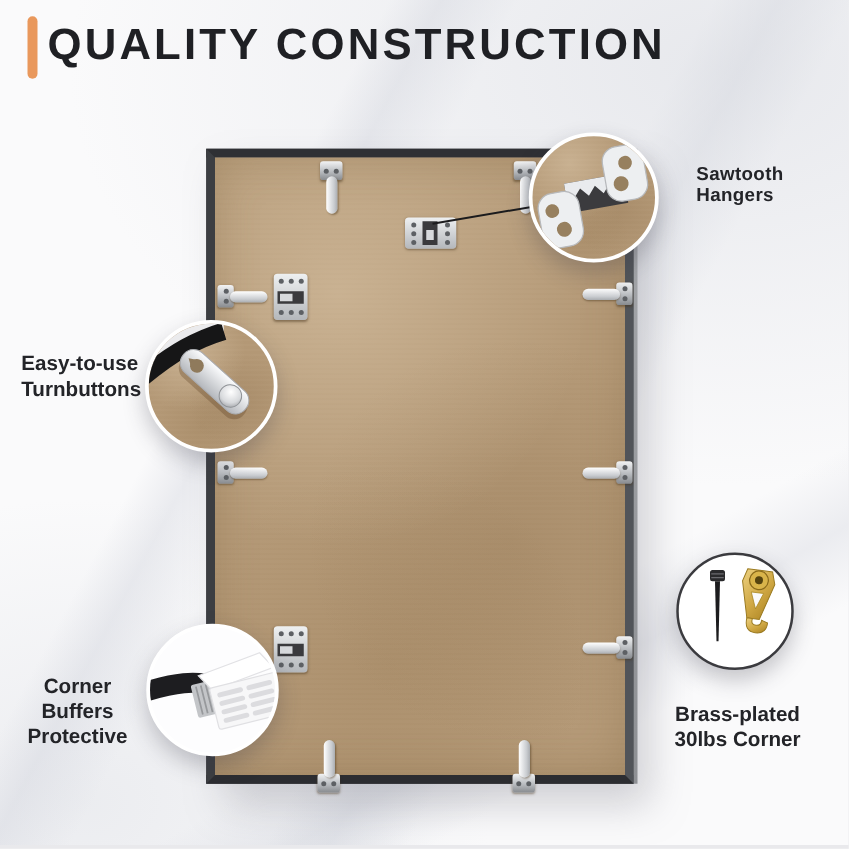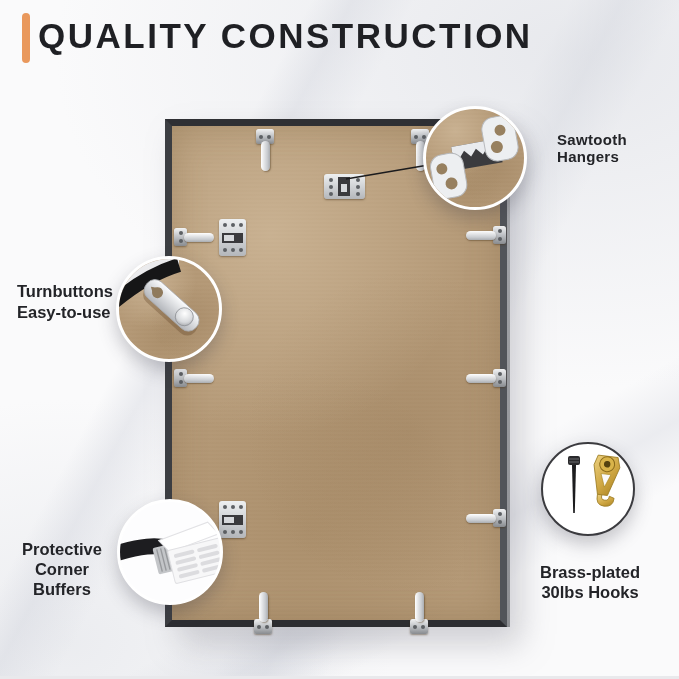--- a/index.html
+++ b/index.html
@@ -185,22 +185,22 @@
       <g transform="translate(-4,0) rotate(42 57 46)">
         <rect x="26" y="40" width="66" height="21" rx="10" fill="rgba(90,60,30,.3)"></rect>
         <rect x="24" y="36" width="66" height="21" rx="10" fill="url(#metalGrad)" stroke="#aaacb0" stroke-width="0.8"></rect>
         <polygon points="38,41 38,52 29,46.5" fill="#8f7a5c"></polygon>
         <circle cx="38" cy="46.5" r="5.5" fill="#8f7a5c"></circle>
         <circle cx="74" cy="46.5" r="9" fill="url(#screwGrad)" stroke="#8f9296" stroke-width="0.8"></circle>
       </g>
     </svg>
   </div>
   <div class="lbl lbl-b">
+    <div>Easy-to-use</div>
     <div>Turnbuttons</div>
-    <div>Easy-to-use</div>
   </div>
 
   <div class="callout photo co-c">
     <svg viewBox="0 0 100 100">
       <path d="M-6,52 C20,44 36,42 54,47" stroke="#1d1d20" stroke-width="16" fill="none"></path>
       <g transform="rotate(-14 60 58)">
         <rect x="36" y="40" width="16" height="27" rx="2" fill="#c3c5c8"></rect>
         <path d="M40,42 V65 M44,42 V65 M48,42 V65" stroke="#97999c" stroke-width="1.4"></path>
         <polygon points="44,34 96,28 104,42 52,48" fill="#ffffff" stroke="#e2e2e5"></polygon>
         <rect x="50" y="46" width="54" height="34" rx="2" fill="#f7f7f8" stroke="#e0e0e3"></rect>
@@ -211,22 +211,22 @@
             <rect x="79" y="58" width="21" height="4" rx="2"></rect>
           <rect x="55" y="65" width="21" height="4" rx="2"></rect>
             <rect x="79" y="65" width="21" height="4" rx="2"></rect>
           <rect x="55" y="72" width="21" height="4" rx="2"></rect>
             <rect x="79" y="72" width="21" height="4" rx="2"></rect>
         </g>
       </g>
     </svg>
   </div>
   <div class="lbl lbl-c">
+    <div>Corner Buffers</div>
     <div>Protective</div>
-    <div>Corner Buffers</div>
   </div>
 
   <div class="callout co-d">
     <svg viewBox="0 0 90 90">
       <defs>
         <linearGradient id="gold" x1="0" y1="0" x2="1" y2="1">
           <stop offset="0" stop-color="#ecd07f"></stop>
             <stop offset="0.55" stop-color="#cfa743"></stop>
             <stop offset="1" stop-color="#a8801f"></stop>
         </linearGradient>
@@ -240,16 +240,16 @@
         <path d="M52,12 L72,12 L75,22 L66,51 L56,51 L49,22 Z" fill="url(#gold)" stroke="#9a7a20" stroke-width="0.8"></path>
         <circle cx="62" cy="20" r="7.5" fill="#d9b44a" stroke="#8a6a1a"></circle>
         <circle cx="62" cy="20" r="3.2" fill="#55430f"></circle>
         <polygon points="57,30 67,30 62,43" fill="#fafafa" stroke="#a8861f" stroke-width="0.6"></polygon>
         <path d="M56,51 q-1,11 8,11 q9,0 9,-9 l-5,-1.5 q0,4.5 -4,4.5 q-4.5,0 -3.5,-5 z" fill="url(#gold)" stroke="#9a7a20" stroke-width="0.8"></path>
       </g>
     </svg>
   </div>
   <div class="lbl lbl-d">
     <div>Brass-plated</div>
-    <div>30lbs Hooks</div>
+    <div>30lbs Corner</div>
   </div>
 
 </div>
 
 </body></html>

